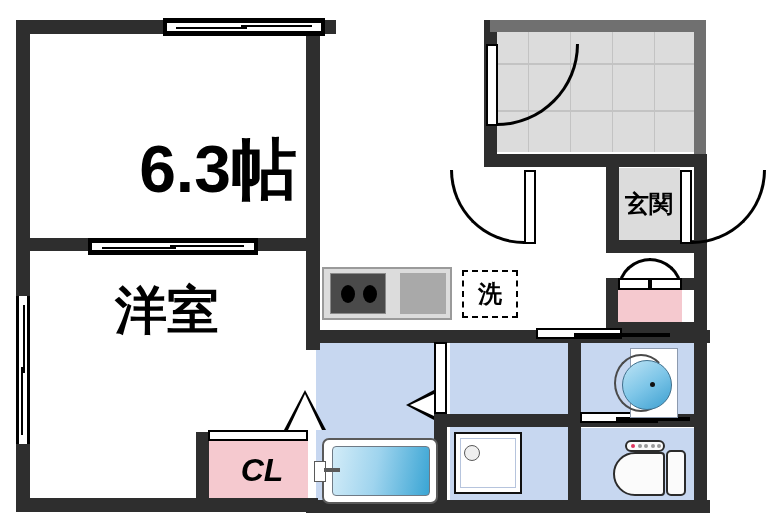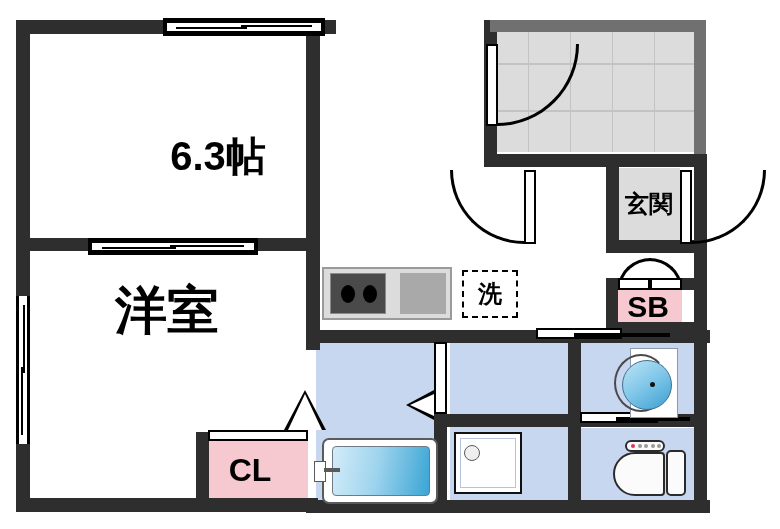--- a/index.html
+++ b/index.html
@@ -50,21 +50,21 @@
   .room-label {
     position: absolute;
     color: #000000;
     font-weight: bold;
     line-height: 1.02;
     text-align: center;
     white-space: nowrap;
     letter-spacing: 0px;
   }
   .label-ldk      { font-size: 58px; }
-  .label-ldk-area { font-size: 40px; }
+  .label-ldk-area { font-size: 66px; }
   .label-yoshitsu { font-size: 52px; }
   .label-yo-area  { font-size: 52px; }
   .label-cl       { font-size: 32px; }
   .label-sb       { font-size: 30px; }
   .label-genkan   { font-size: 24px; }
   .label-sen      { font-size: 24px; }
 
   
   .win-h {
     position: absolute;
@@ -427,19 +427,18 @@
     <span class="wc-dot"></span>
     <span class="wc-dot"></span>
   </div>
   <div class="wc-bowl" style="left:613px; top:452px; width:52px; height:44px;"></div>
   <div class="wc-tank" style="left:666px; top:450px; width:20px; height:46px;"></div>
 
   <div class="room-label label-ldk-area" style="left:98px; top:136px; width:240px;">6.3帖</div>
 
   <div class="room-label label-yoshitsu" style="left:62px; top:284px; width:210px;">洋室</div>
 
-  <div class="room-label label-cl" style="left:200px; top:454px; width:100px;">CL</div>
-
-  <div class="room-label label-sb" style="left:614px; top:292px; width:68px;">SB</div>
+  <div class="room-label label-cl" style="left:212px; top:454px; width:100px;font-style:italic;">CL</div>
+
 
   <div class="room-label label-genkan" style="left:618px; top:192px; width:62px;">玄関</div>
 
 </div>
 
 </body></html>

